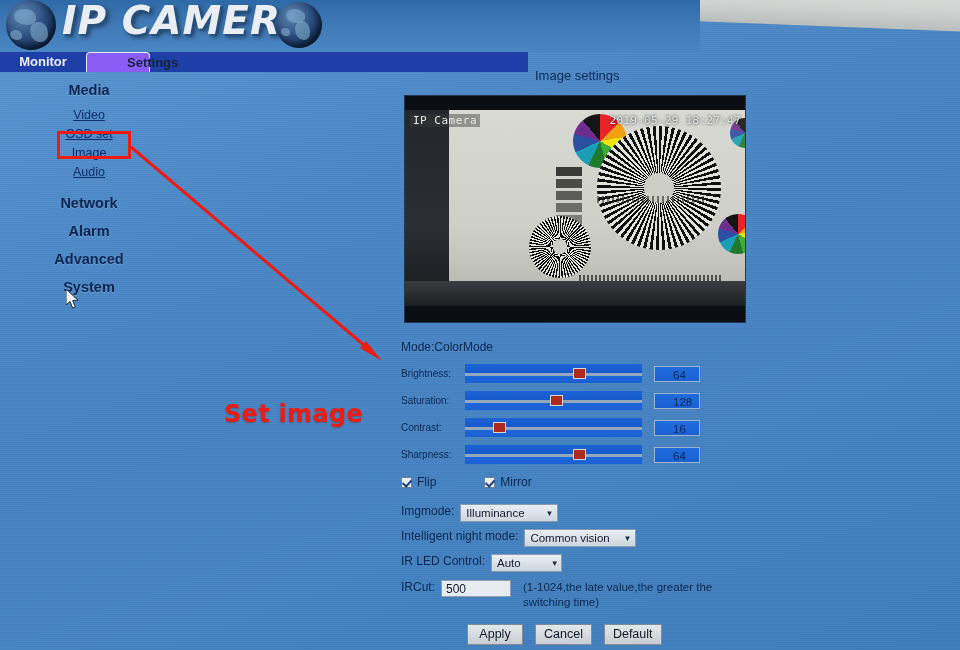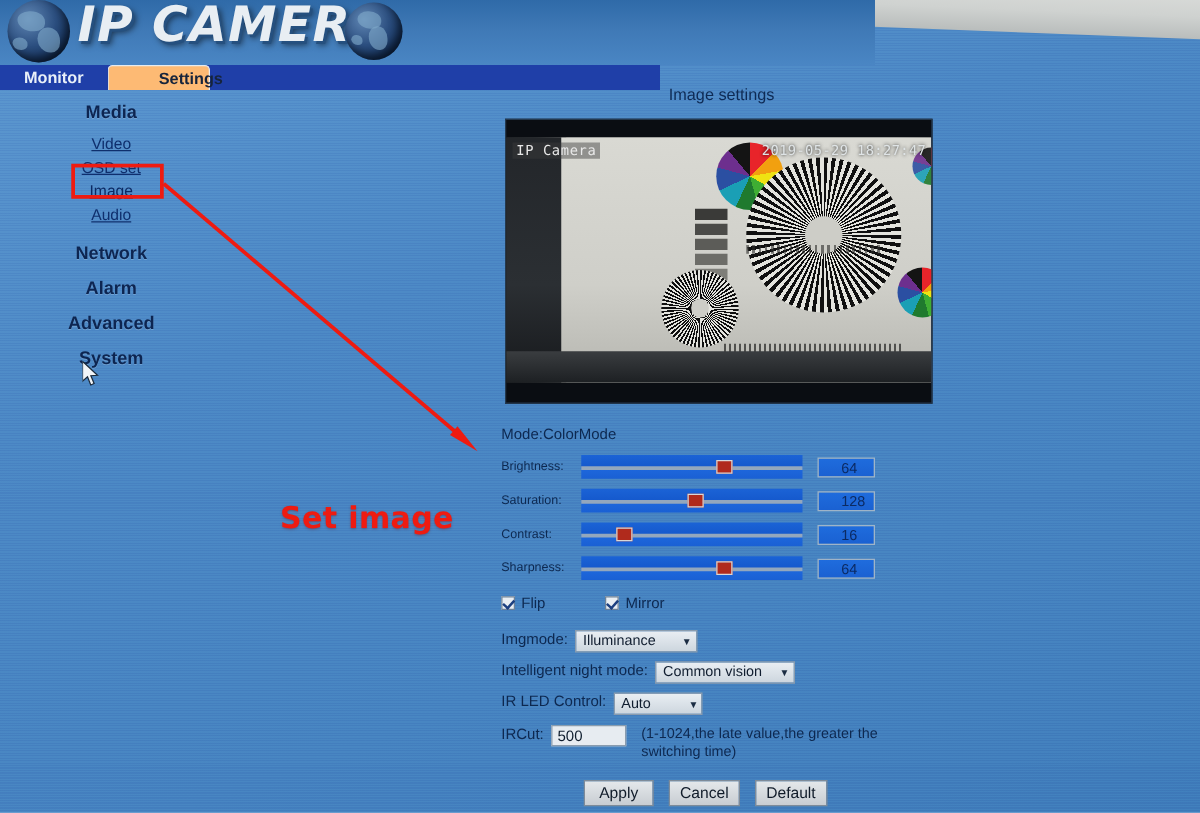--- a/index.html
+++ b/index.html
@@ -100,23 +100,23 @@
     font-weight: bold;
     text-align: center;
   }
   .tab-monitor {
     left: 8px;
     width: 70px;
     color: #e9f0f8;
   }
   .tab-settings {
     left: 86px;
-    width: 82px;
+    width: 64px;
     color: #16243c;
-    background: #fdba74;
+    background: #8b5cf6;
     border-radius: 4px 4px 0 0;
     border: 1px solid #e6ebef;
     border-bottom: none;
     box-sizing: border-box;
     padding-left: 40px;
   }
 
   
   .sidebar {
     position: absolute;
@@ -385,21 +385,21 @@
   .sel .caret {
     margin-left: 8px;
     font-size: 8px;
     color: #1b2c42;
   }
   .sel-imgmode { width: 98px; }
   .sel-night { width: 112px; }
   .sel-irled { width: 71px; gap: 22px; }
   .textfield {
     margin-left: 6px;
-    width: 60px;
+    width: 70px;
     height: 17px;
     background: #e7ecf1;
     border: 1px solid #8a9cae;
     color: #0e1c2d;
     font-size: 12px;
     line-height: 17px;
     padding-left: 4px;
     box-sizing: border-box;
   }
   .hint {

